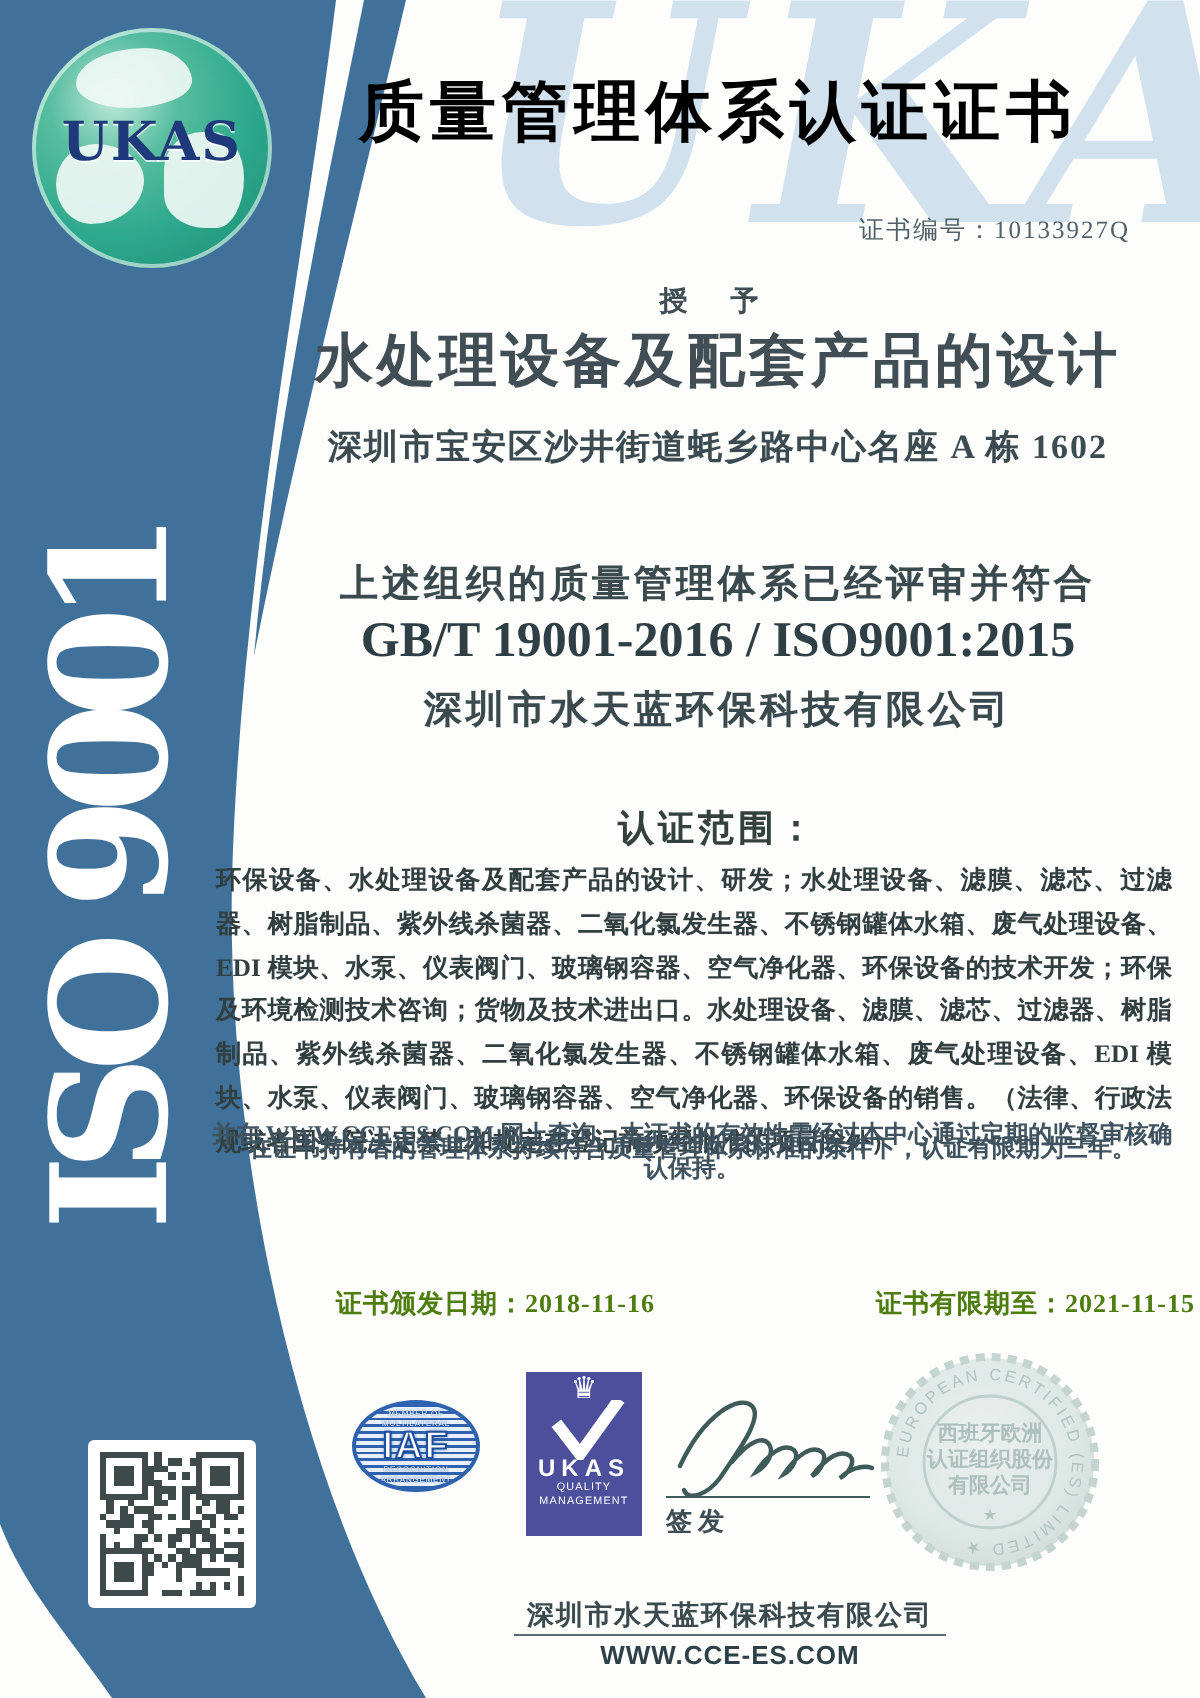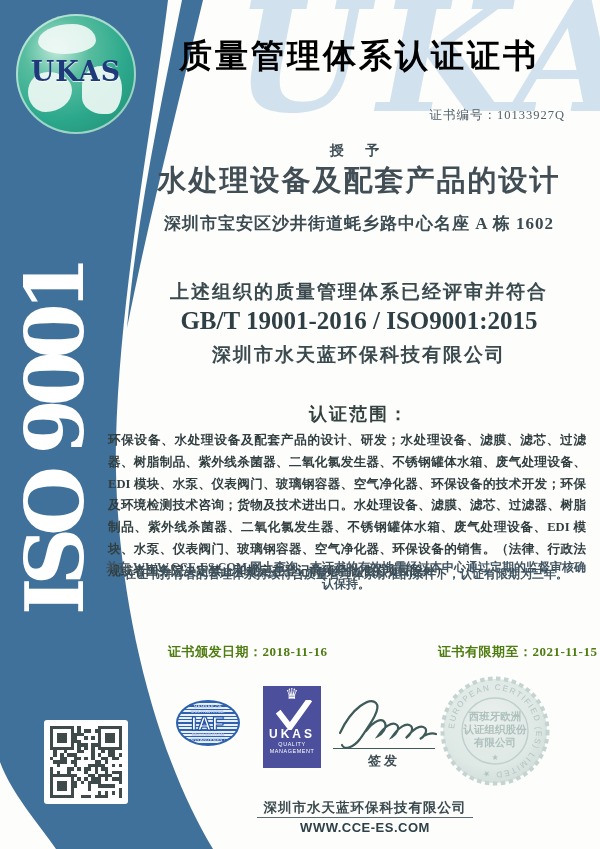--- a/index.html
+++ b/index.html
@@ -85,21 +85,21 @@
     position:absolute; left:263px; top:686px; width:58px; height:82px; z-index:2;
     background:#4c4f9c; color:#fff; text-align:center; box-sizing:border-box; padding-top:1px;
   }
   .ukas .crown{font-family:"DejaVu Sans", sans-serif; font-size:15px; line-height:15px; color:#fff;}
   .ukas .check{display:block; margin:-2px auto 0;}
   .ukas .uk-name{font-family:"Liberation Sans", sans-serif; font-weight:700; font-size:12px; letter-spacing:3px; margin-top:-3px;}
   .ukas .uk-sub{font-family:"Liberation Sans", sans-serif; font-size:5.4px; letter-spacing:.6px; line-height:6.5px;}
   
   .sig{position:absolute; left:332px; top:693px; z-index:2;}
   .sig-line{position:absolute; left:333px; top:748px; width:102px; border-top:1.6px solid #3e5b59; z-index:2;}
-  .sig-label{position:absolute; left:333px; top:752px; width:102px; text-align:center; z-index:2;
+  .sig-label{position:absolute; left:333px; top:752px; width:102px; text-align:left; z-index:2;
     font-size:13px; font-weight:600; color:#3e4e54; letter-spacing:3px;}
   
   .seal{position:absolute; left:440px; top:676px; z-index:2; opacity:.95;}
   
   .footer-org{position:absolute; left:230px; width:270px; top:799px; z-index:2; text-align:center;
     font-size:13.5px; font-weight:700; color:#3a4a4e; letter-spacing:1px;}
   .footer-line{position:absolute; left:257px; width:216px; top:817px; border-top:1.4px solid #5b6b70; z-index:2;}
   .footer-url{position:absolute; left:230px; width:270px; top:820px; z-index:2; text-align:center;
     font-family:"Liberation Sans", sans-serif; font-size:13px; font-weight:700; color:#2f4148; letter-spacing:.5px;}
 </style>

